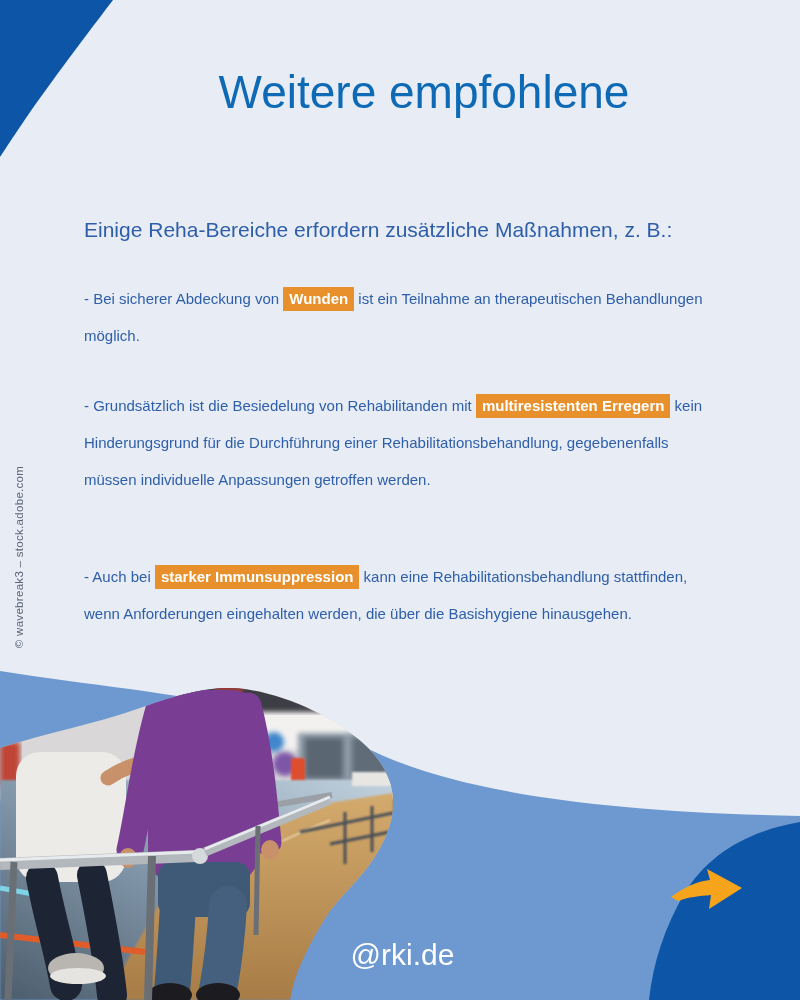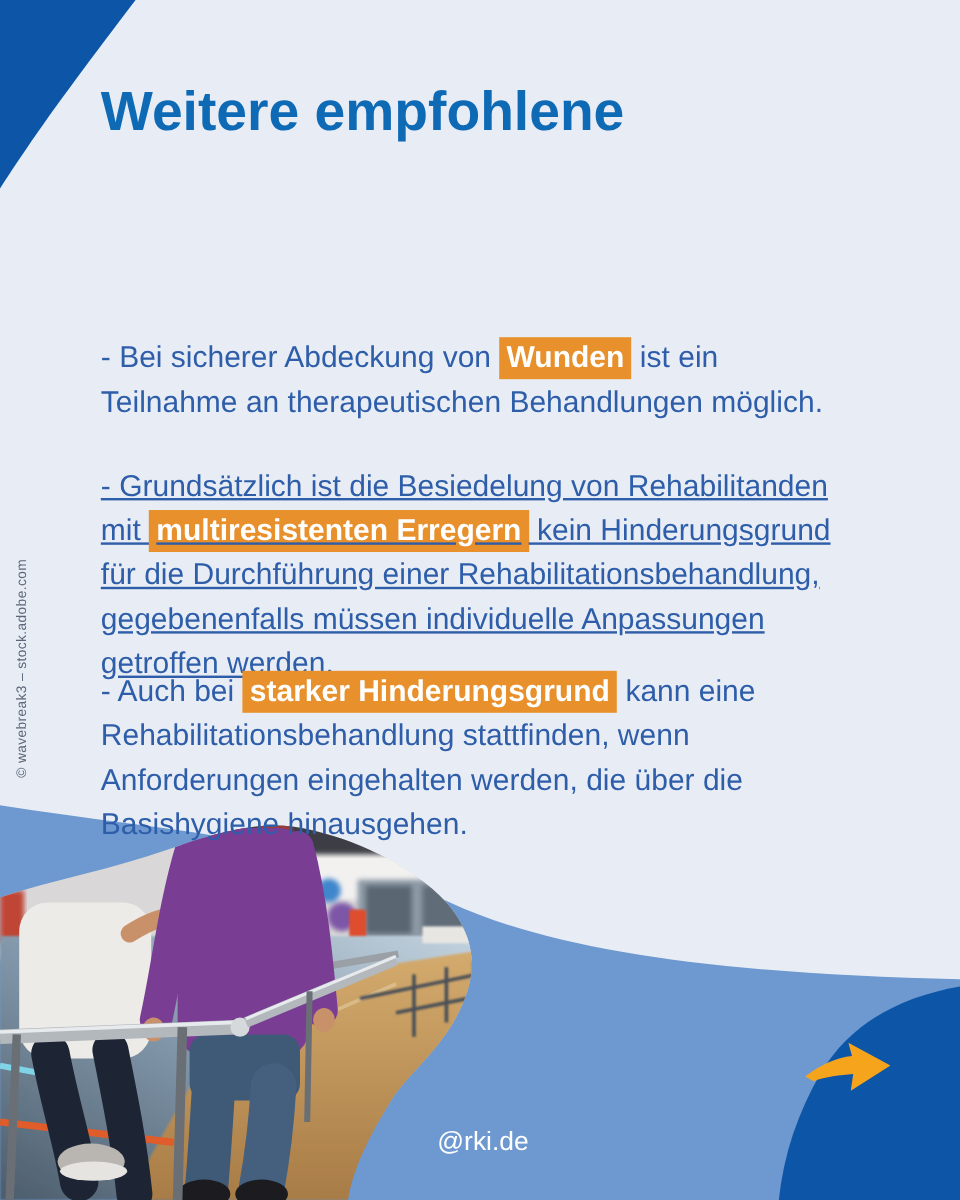--- a/index.html
+++ b/index.html
@@ -7,53 +7,53 @@
     position:relative;
     width:800px;height:1000px;
     overflow:hidden;
     background:var(--bg_light,#e8edf5);
     font-family:"Liberation Sans", sans-serif;
   }
   .shapes{position:absolute;left:0;top:0;width:800px;height:1000px;}
   .title{
     position:absolute;left:84px;top:64px;width:680px;
     color:var(--title_blue,#0f6ab5);
-    font-size:46px;font-weight:bold;line-height:57px;letter-spacing:0px;
+    font-size:46px;font-weight:normal;line-height:57px;letter-spacing:0px;text-align:center;
   }
   .subtitle{
     position:absolute;left:84px;top:215px;width:660px;
     color:var(--body_blue,#2e5ea9);
     font-size:21px;line-height:30px;
   }
   .para{
     position:absolute;left:84px;width:628px;
     color:var(--body_blue,#2e5ea9);
-    font-size:25px;line-height:37px;
+    font-size:15px;line-height:37px;
   }
   .p1{top:280px;}
-  .p2{top:387px;text-decoration:underline;}
+  .p2{top:387px;}
   .p3{top:558px;}
   .hl{
     background:var(--highlight_orange,#e8912c);
     color:#ffffff;font-weight:bold;
     padding:3px 6px 4px 6px;
   }
   .credit{
     position:absolute;left:-74px;top:549px;width:190px;height:16px;
     transform:rotate(-90deg);
     color:var(--credit_gray,#5b6678);
     font-size:11.5px;letter-spacing:0.3px;text-align:center;white-space:nowrap;
   }
   .footer-question{
     position:absolute;left:453px;top:856px;
     color:#ffffff;font-size:14.5px;letter-spacing:0.3px;white-space:nowrap;
   }
   .handle{
     position:absolute;left:330px;top:938px;width:145px;
-    color:#ffffff;font-size:22px;text-align:center;
+    color:#ffffff;font-size:30px;text-align:center;
   }
 </style>
 </head>
 <body>
 
 <div class="canvas">
 
   <svg class="shapes" viewBox="0 0 800 1000" xmlns="http://www.w3.org/2000/svg" aria-hidden="true">
     <defs>
       <clipPath id="photoBlob">
@@ -166,24 +166,25 @@
     </g>
 
     <path d="M671,897 C683,888 697,881 710,880 L707,869 L742,888 L709,909
              L711,895 C700,896 688,897 678,901 Z" style="fill:var(--arrow_orange,#f7a41d)"></path>
   </svg>
 
   <div class="title">
     <div>Weitere empfohlene</div>
   </div>
 
+  <div class="subtitle">Einige Reha-Bereiche erfordern zusätzliche Maßnahmen, z. B.:</div>
 
   <div class="para p1"><span>- Bei sicherer Abdeckung von </span><span class="hl">Wunden</span><span> ist ein Teilnahme an therapeutischen Behandlungen möglich.</span></div>
 
   <div class="para p2"><span>- Grundsätzlich ist die Besiedelung von Rehabilitanden mit </span><span class="hl">multiresistenten Erregern</span><span> kein Hinderungsgrund für die Durchführung einer Rehabilitationsbehandlung, gegebenenfalls müssen individuelle Anpassungen getroffen werden.</span></div>
 
-  <div class="para p3"><span>- Auch bei </span><span class="hl">starker Hinderungsgrund</span><span> kann eine Rehabilitationsbehandlung stattfinden, wenn Anforderungen eingehalten werden, die über die Basishygiene hinausgehen.</span></div>
+  <div class="para p3"><span>- Auch bei </span><span class="hl">starker Immunsuppression</span><span> kann eine Rehabilitationsbehandlung stattfinden, wenn Anforderungen eingehalten werden, die über die Basishygiene hinausgehen.</span></div>
 
   <div class="credit">© wavebreak3 – stock.adobe.com</div>
 
   <div class="handle">@rki.de</div>
 
 </div>
 
 </body></html>

